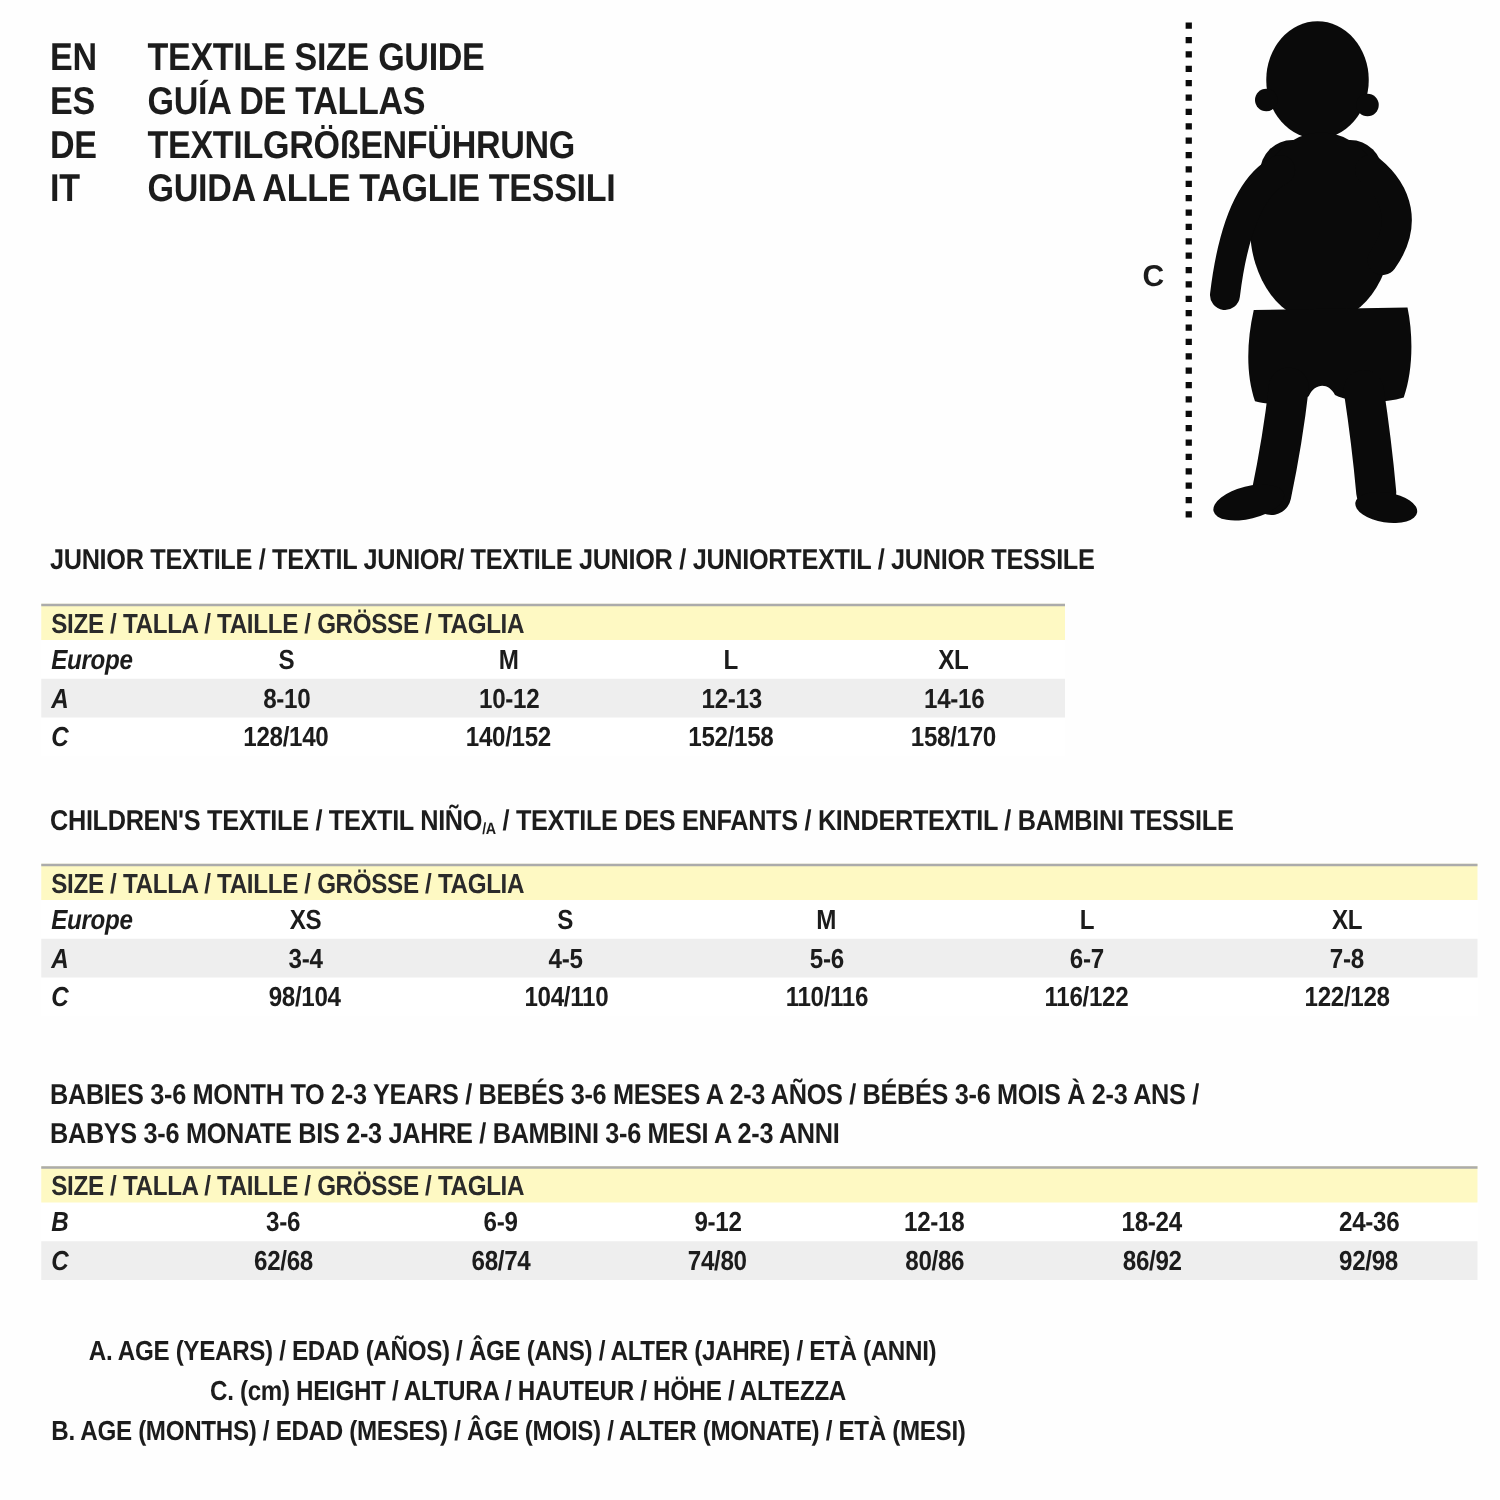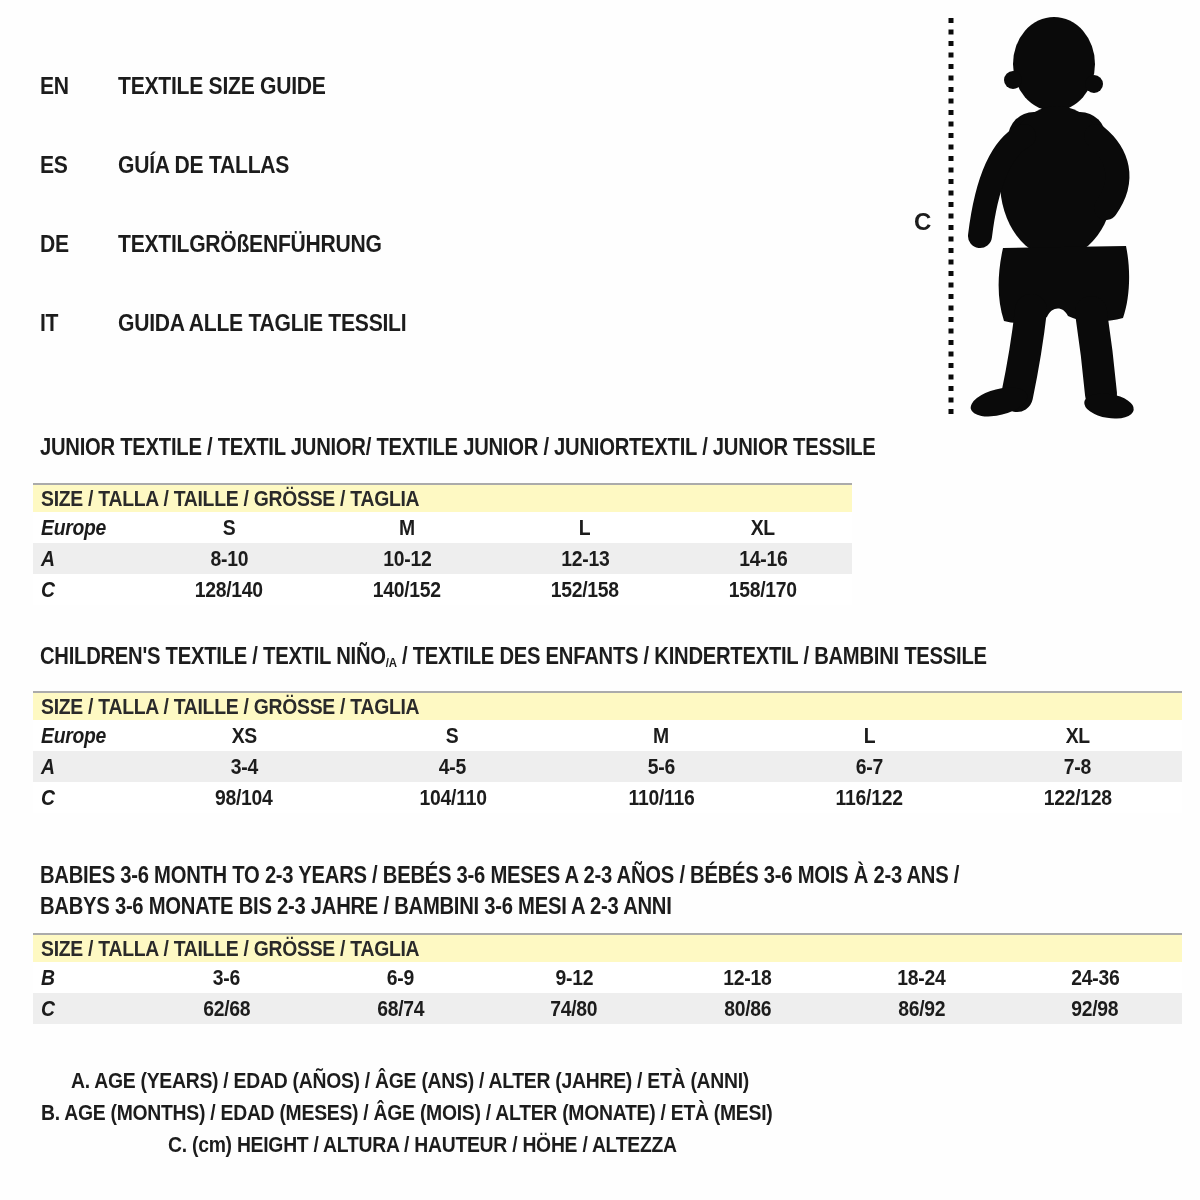--- a/index.html
+++ b/index.html
@@ -6,21 +6,21 @@
   body{
     width:1200px;height:1200px;position:relative;background:#fefefe;
     font-family:"Liberation Sans", sans-serif;color:#1c1c1c;overflow:hidden;
   }
   .abs{position:absolute;}
   .cnd-l{display:inline-block;transform:scaleX(0.88);transform-origin:left center;white-space:nowrap;font-weight:700;letter-spacing:-0.3px;}
   .cnd-c{display:inline-block;transform:scaleX(0.88);transform-origin:center center;white-space:nowrap;font-weight:700;letter-spacing:-0.3px;}
 
   
   .lang-block{left:40px;top:28px;}
-  .lang-row{display:flex;height:35px;font-size:24px;font-weight:700;margin-top:44px;}
+  .lang-row{display:flex;height:35px;align-items:center;font-size:31px;font-weight:700;}
   .lang-code{width:78px;}
 
   
   .figure{left:900px;top:0;width:300px;height:440px;}
   .figure svg{position:absolute;left:0;top:0;}
   .marker-c{position:absolute;left:14px;top:208px;font-size:24px;font-weight:700;}
 
   
   .sec-title{font-size:23px;font-weight:700;white-space:nowrap;}
   .sec-title sub{font-size:13px;vertical-align:-3px;}
@@ -168,15 +168,15 @@
     <span class="tcell"><span class="cnd-c">68/74</span></span>
     <span class="tcell"><span class="cnd-c">74/80</span></span>
     <span class="tcell"><span class="cnd-c">80/86</span></span>
     <span class="tcell"><span class="cnd-c">86/92</span></span>
     <span class="tcell"><span class="cnd-c">92/98</span></span>
   </div>
 </div>
 
 <div class="abs legend" style="left:41px;top:1065px;text-align:center;">
   <div><span class="cnd-l">A. AGE (YEARS) / EDAD (AÑOS) / ÂGE (ANS) / ALTER (JAHRE) / ETÀ (ANNI)</span></div>
+  <div><span class="cnd-l">C. (cm) HEIGHT / ALTURA / HAUTEUR / HÖHE / ALTEZZA</span></div>
   <div><span class="cnd-l">B. AGE (MONTHS) / EDAD (MESES) / ÂGE (MOIS) / ALTER (MONATE) / ETÀ (MESI)</span></div>
-  <div><span class="cnd-l">C. (cm) HEIGHT / ALTURA / HAUTEUR / HÖHE / ALTEZZA</span></div>
 </div>
 
 </body></html>

